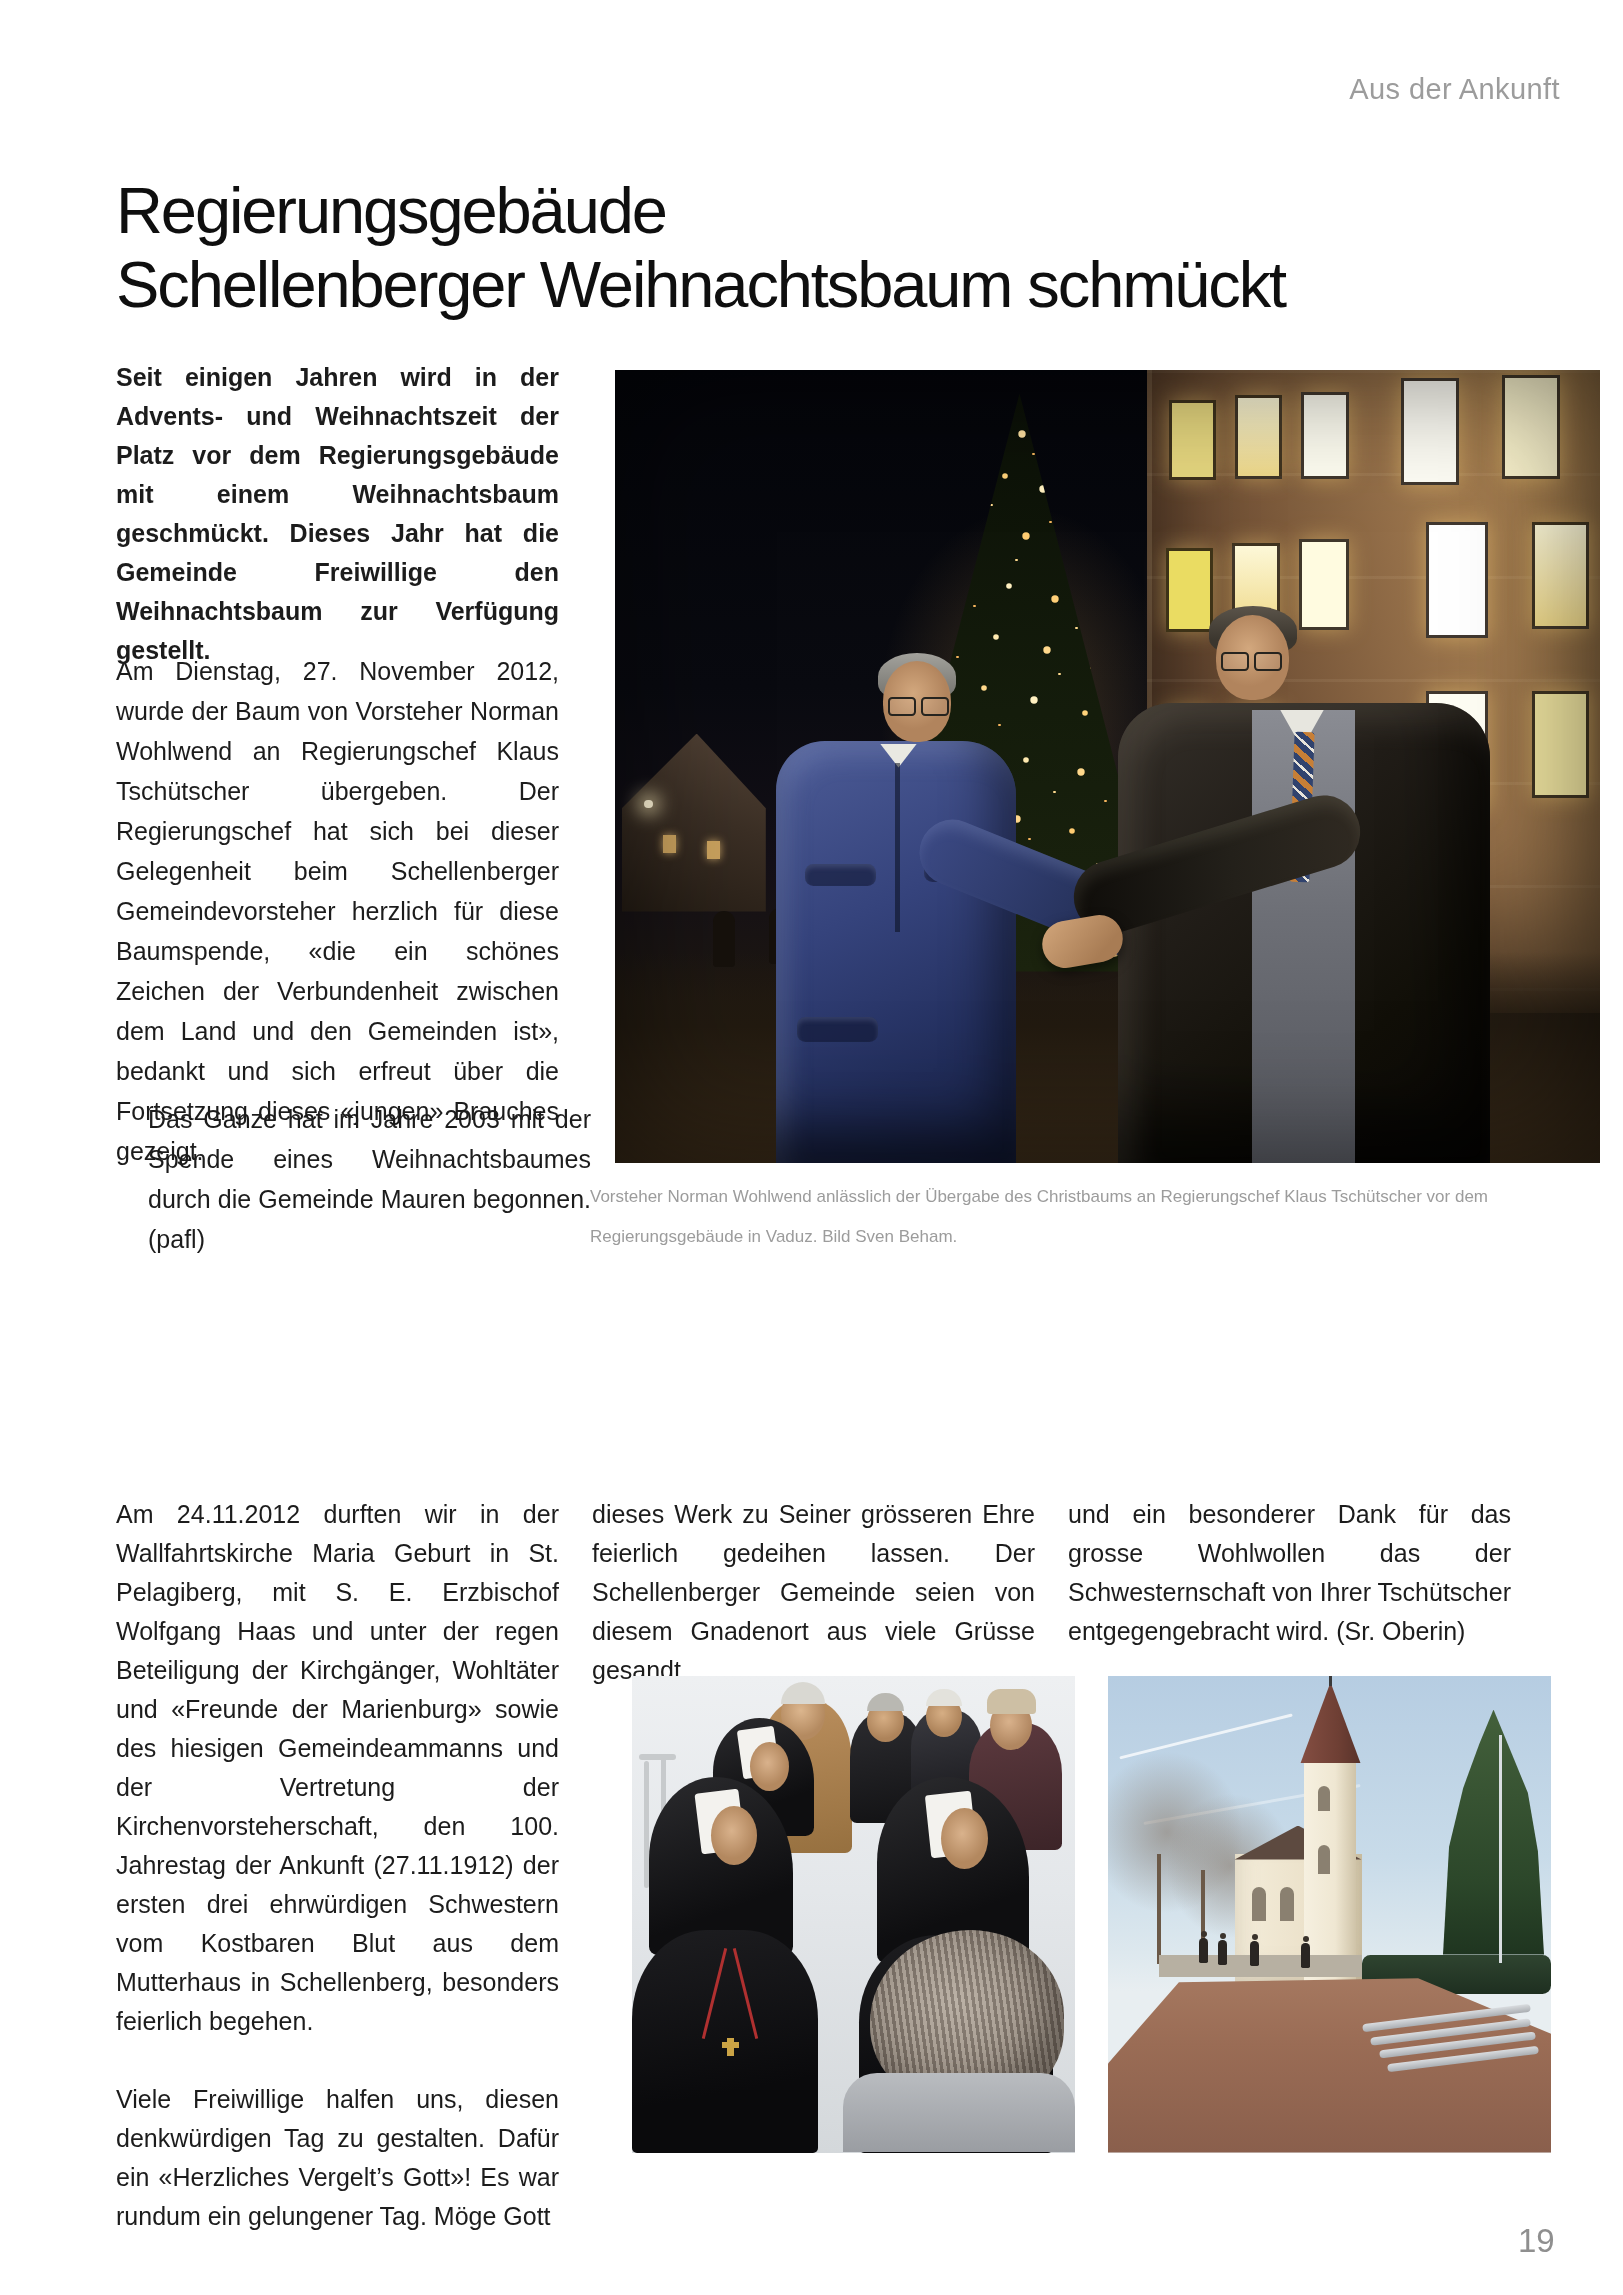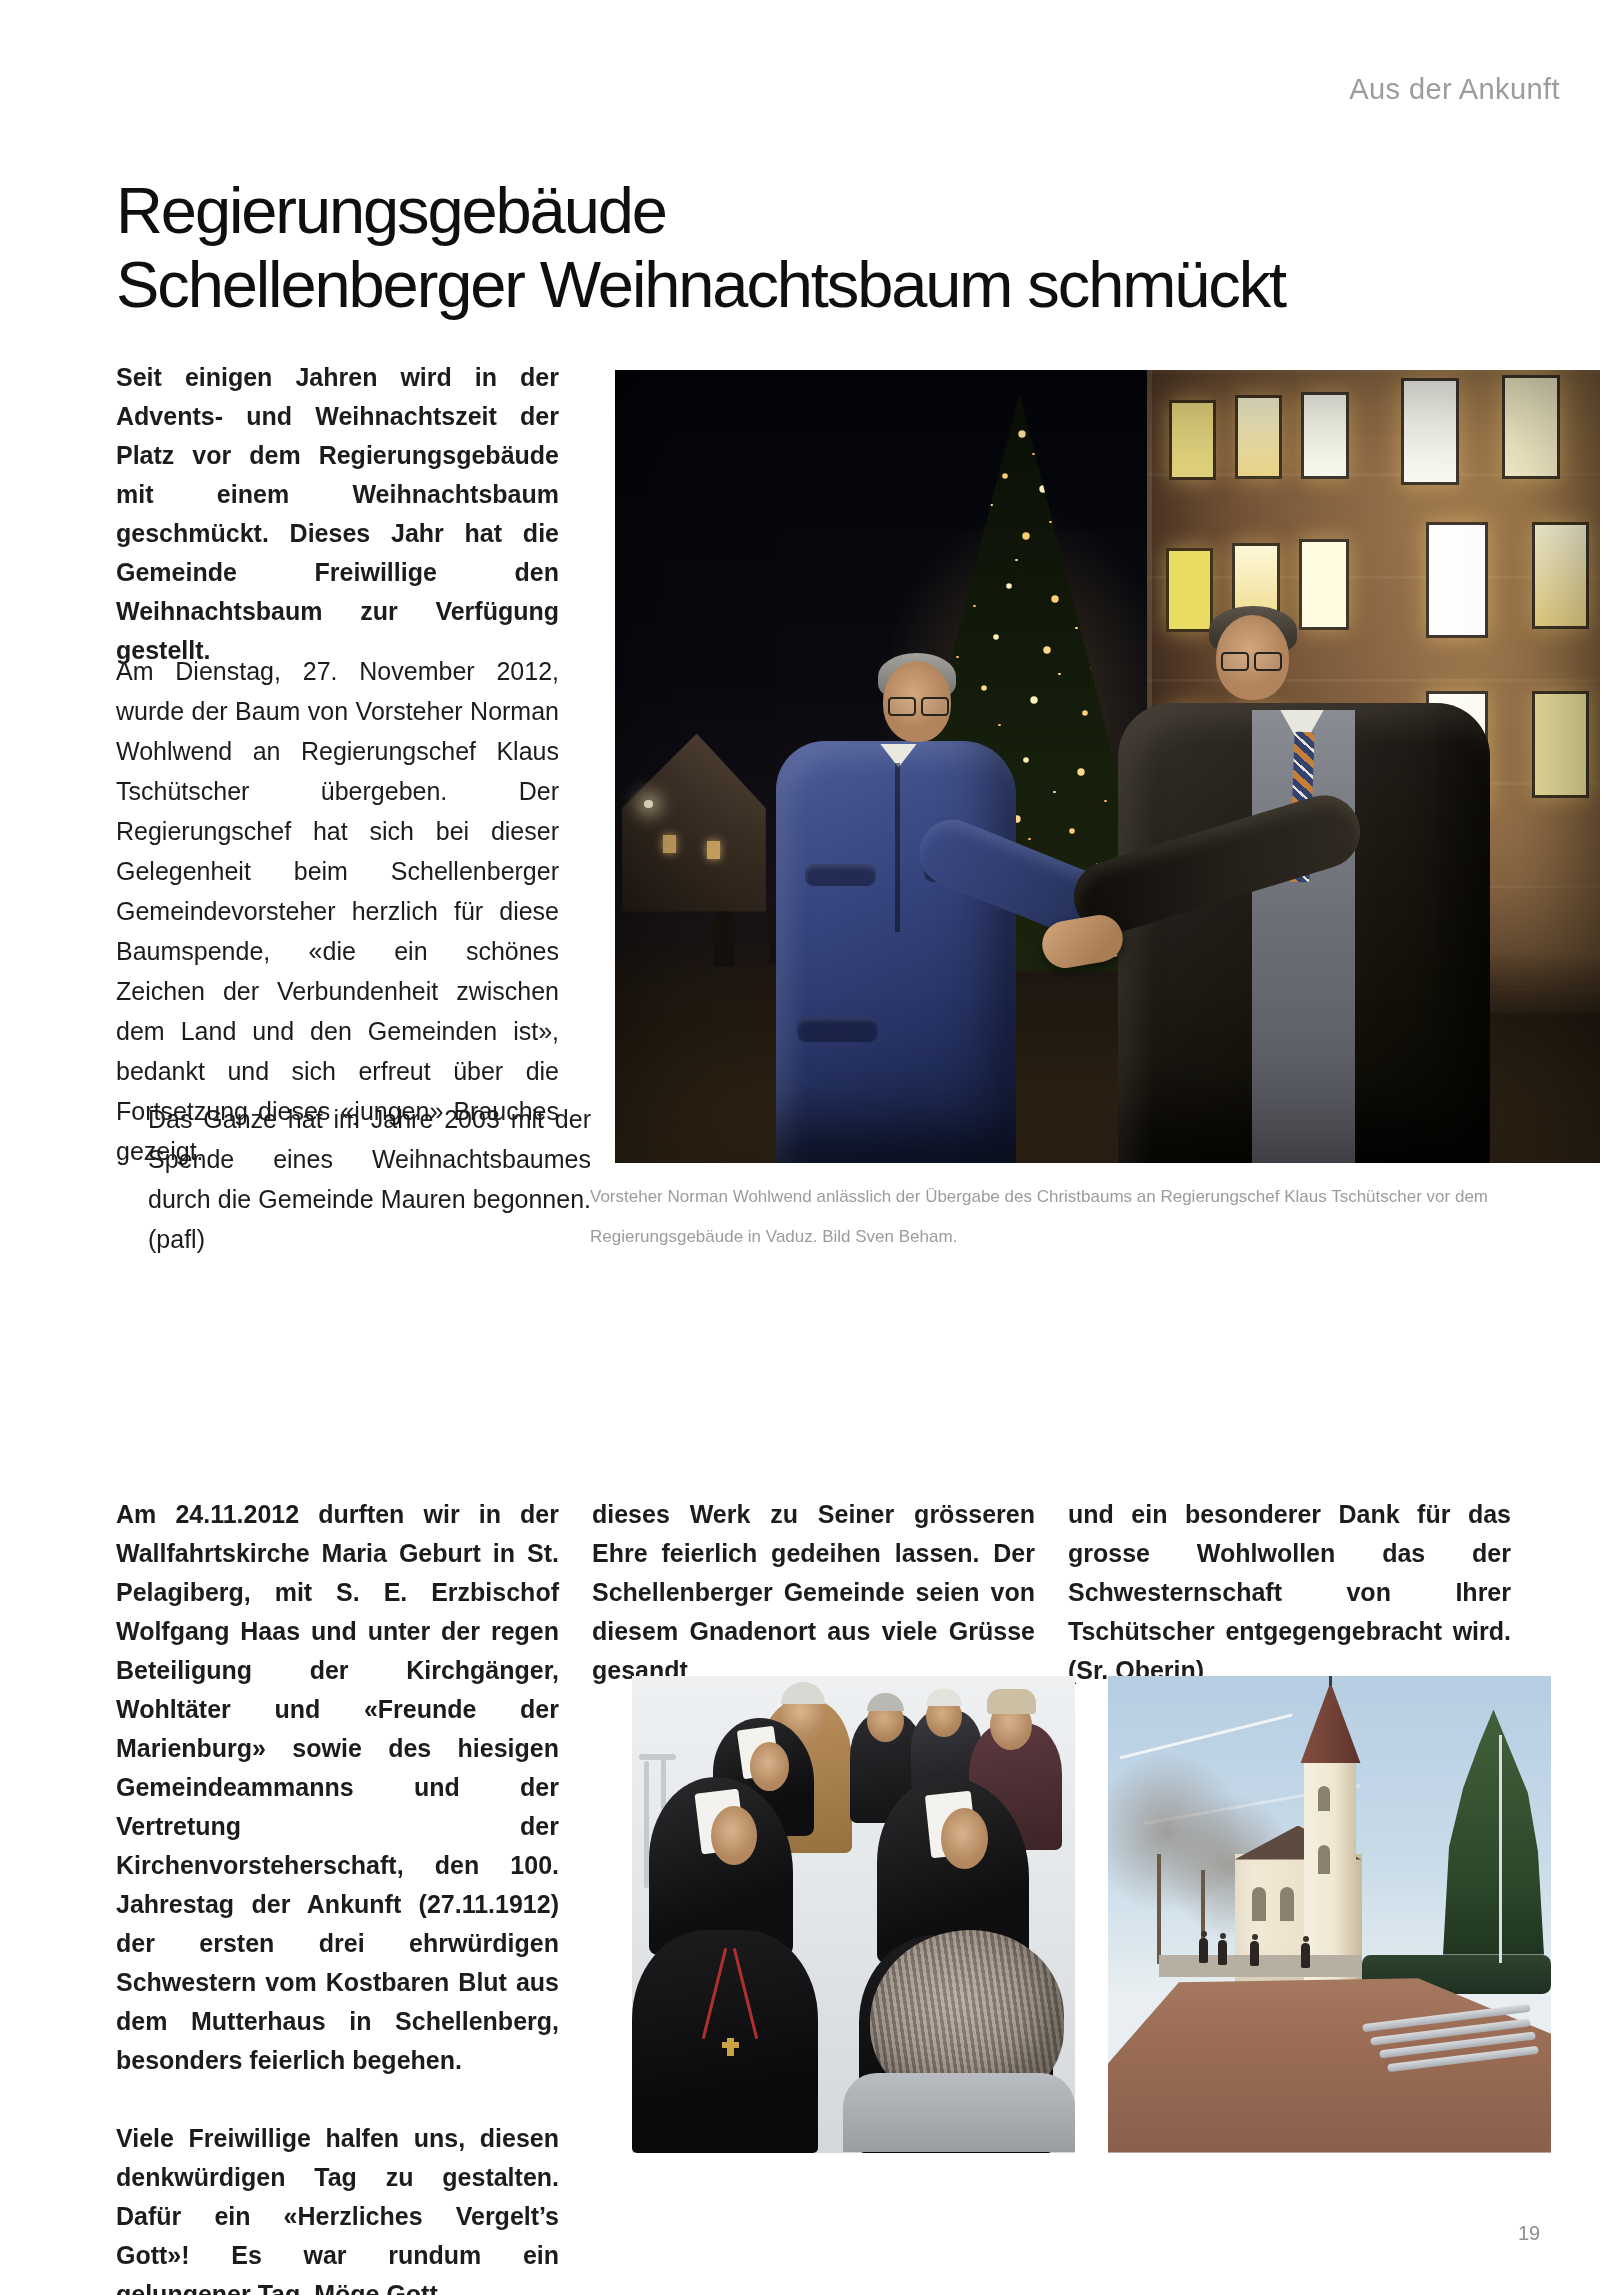--- a/index.html
+++ b/index.html
@@ -30,22 +30,22 @@
     color:#9c9c9c; text-align:left;
   }
   .h2{
     left:116px; top:1375px; width:1446px; font-size:65px; line-height:73px;
     letter-spacing:-2.1px; color:#0f0f0f; white-space:nowrap;
   }
   .col{ top:1495px; width:443px; font-size:25px; line-height:39px; text-align:justify;}
   .col1{ left:116px;}
   .col2{ left:592px;}
   .col3{ left:1068px;}
-  .col p{ margin:0 0 39px 0;font-weight:bold;}
-  .page-number{ left:1518px; top:2222px; font-size:20px; color:#8f8f8f;}
+  .col p{ margin:0 0 39px 0;}
+  .page-number{ left:1518px; top:2222px; font-size:33px; color:#8f8f8f;}
 
   
   .photo1{
     left:575px; top:356px; width:985px; height:793px; overflow:hidden;
     background:linear-gradient(180deg,#04050a 0%,#090a10 40%,#141017 62%,#1d1712 78%,#261d13 100%);
   }
   .p1-vignette{left:0;top:0;right:0;bottom:0;box-shadow:inset 0 0 135px rgba(0,0,0,.55);z-index:9;}
   .p1-building{
     left:532px; top:0; width:453px; height:643px; z-index:2;
     background:

